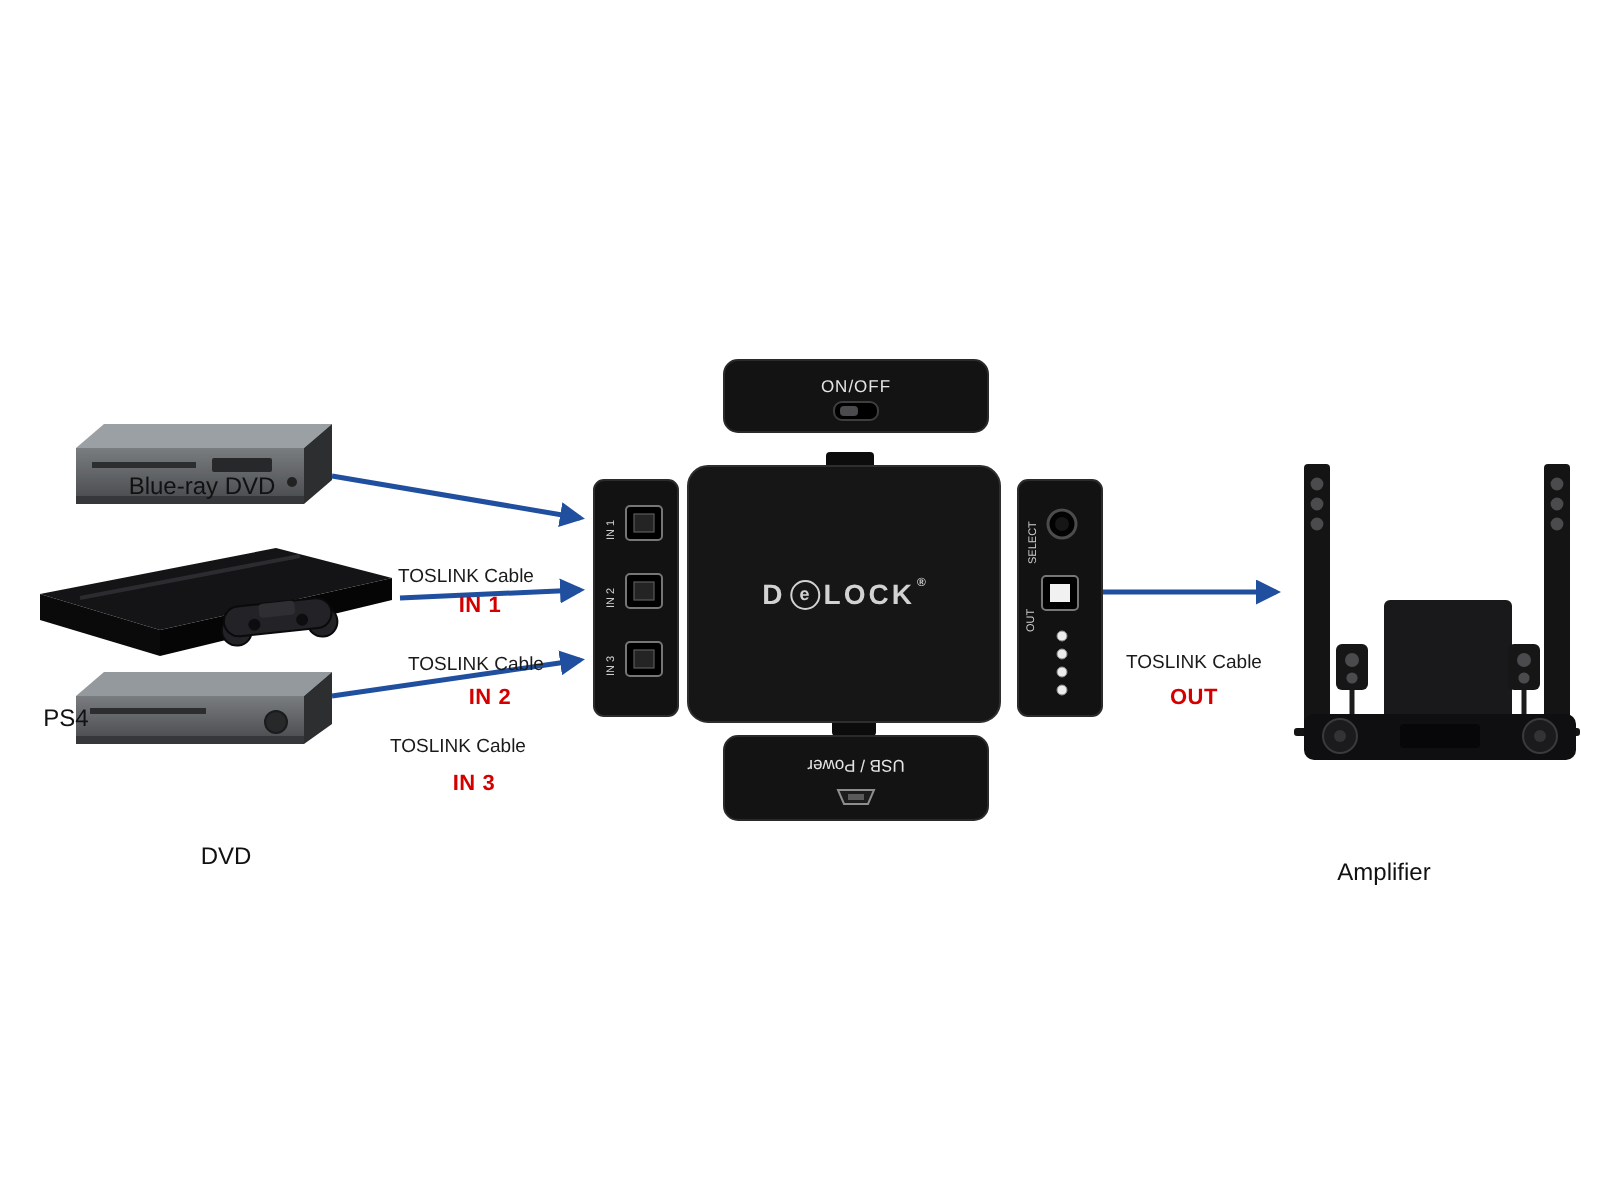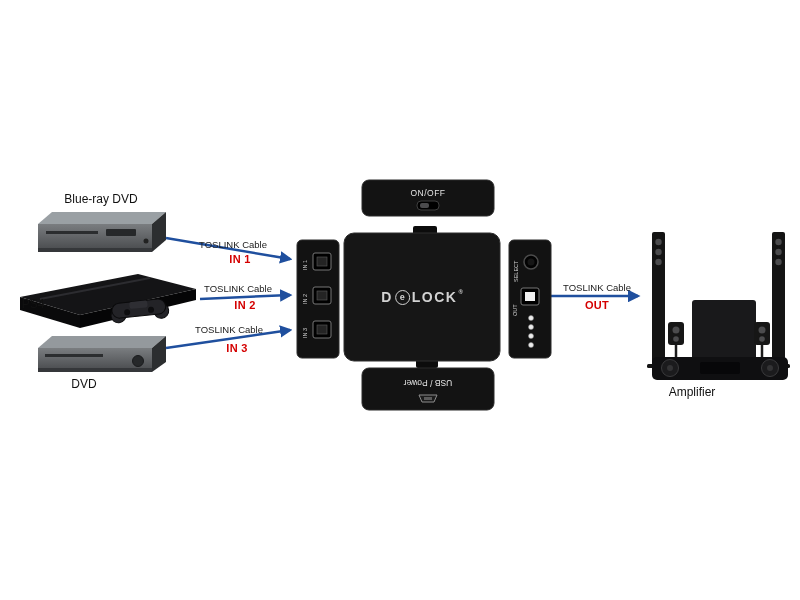--- a/index.html
+++ b/index.html
@@ -1,18 +1,18 @@
 <!DOCTYPE html>
 <html><head>
 <meta charset="utf-8">
 <style>
   html,body{margin:0;padding:0;background:#fff;}
   .canvas{position:relative;width:800px;height:600px;background:#ffffff;font-family:"Liberation Sans",sans-serif;overflow:hidden;}
   .canvas svg{position:absolute;left:0;top:0;}
-  .lbl{position:absolute;transform:translateX(-50%);white-space:nowrap;line-height:1;}
+  .lbl{position:absolute;transform:translateX(-50%);white-space:nowrap;line-height:1;margin-top:44px;}
   .dev-label{font-size:12px;color:#111;}
   .cable-label{font-size:9.5px;color:#1a1a1a;}
   .port-label{font-size:11px;font-weight:bold;color:#d40000;letter-spacing:.3px;}
   .logo{position:absolute;left:422px;top:297px;transform:translate(-50%,-50%);display:flex;align-items:center;color:#d2d2d2;font-weight:bold;font-size:14px;letter-spacing:1.5px;}
   .logo .e{display:inline-flex;align-items:center;justify-content:center;width:13px;height:13px;border:1.5px solid #d2d2d2;border-radius:50%;font-size:9px;letter-spacing:0;margin:0 2px;}
   .logo .reg{font-size:6px;align-self:flex-start;margin-left:1px;letter-spacing:0;}
 </style>
 </head>
 <body>
 
@@ -150,22 +150,22 @@
         <circle cx="670" cy="368" r="8.5" fill="#1b1b1d" stroke="#3a3a3c"></circle>
         <circle cx="670" cy="368" r="3" fill="#333335"></circle>
         <circle cx="770" cy="368" r="8.5" fill="#1b1b1d" stroke="#3a3a3c"></circle>
         <circle cx="770" cy="368" r="3" fill="#333335"></circle>
         <rect x="700" y="362" width="40" height="12" rx="2" fill="#070709"></rect>
       </g>
     </g>
   </svg>
 
   <div class="lbl dev-label" style="left:101px;top:193px">Blue-ray DVD</div>
-  <div class="lbl dev-label" style="left:33px;top:298px">PS4</div>
-  <div class="lbl dev-label" style="left:84px;top:378px">DVD</div>
+  <div class="lbl dev-label" style="left:33px;top:309px">PS4</div>
+  <div class="lbl dev-label" style="left:113px;top:378px">DVD</div>
 
   <div class="lbl cable-label" style="left:233px;top:240px">TOSLINK Cable</div>
   <div class="lbl port-label" style="left:240px;top:254px">IN 1</div>
 
   <div class="lbl cable-label" style="left:238px;top:284px">TOSLINK Cable</div>
   <div class="lbl port-label" style="left:245px;top:300px">IN 2</div>
 
   <div class="lbl cable-label" style="left:229px;top:325px">TOSLINK Cable</div>
   <div class="lbl port-label" style="left:237px;top:343px">IN 3</div>
 

